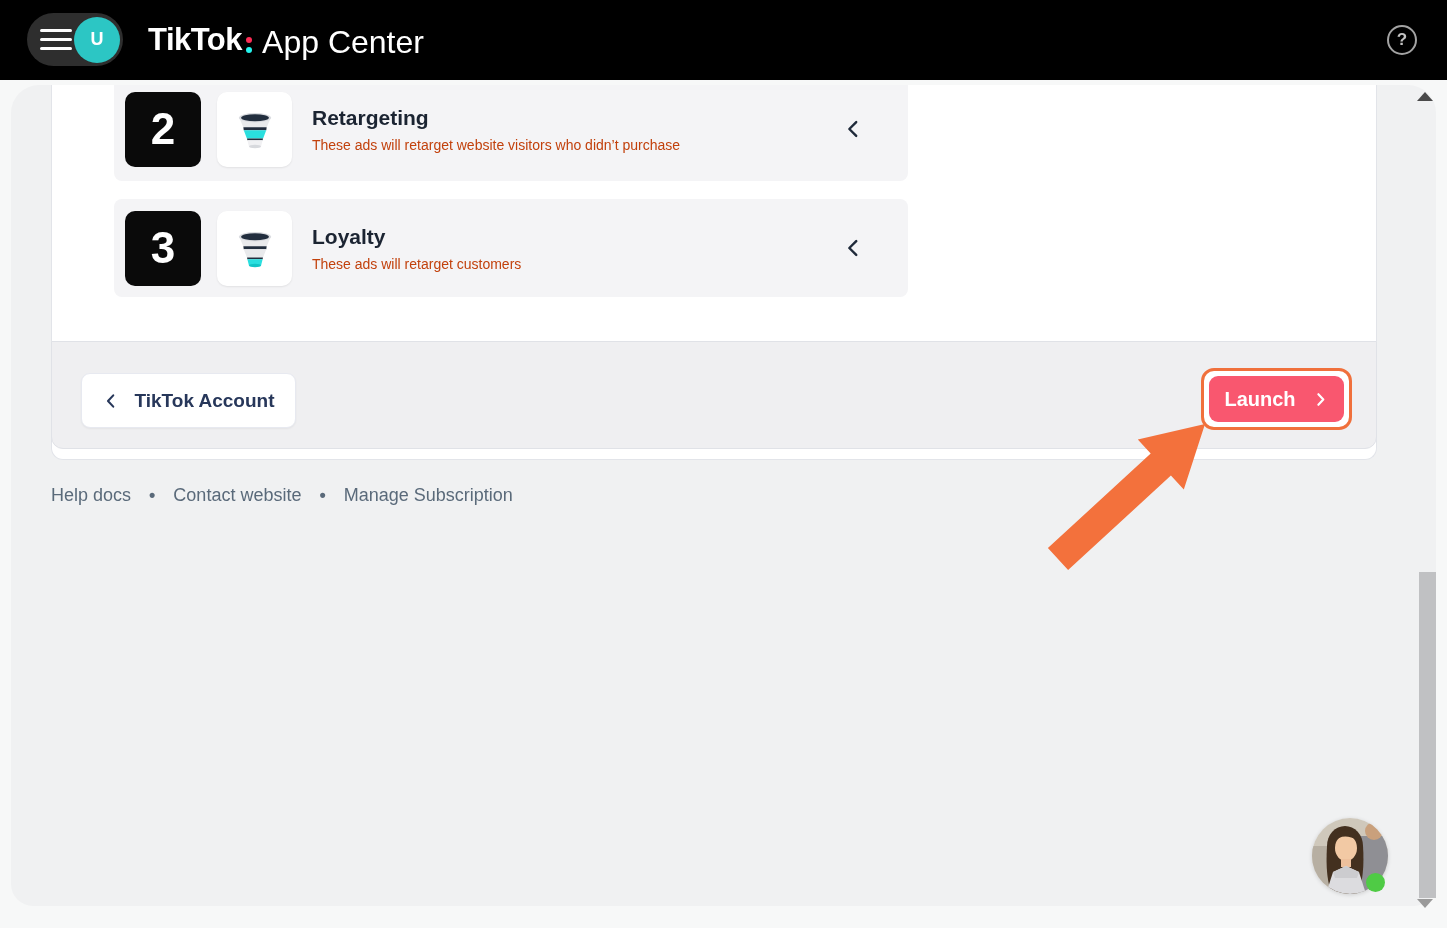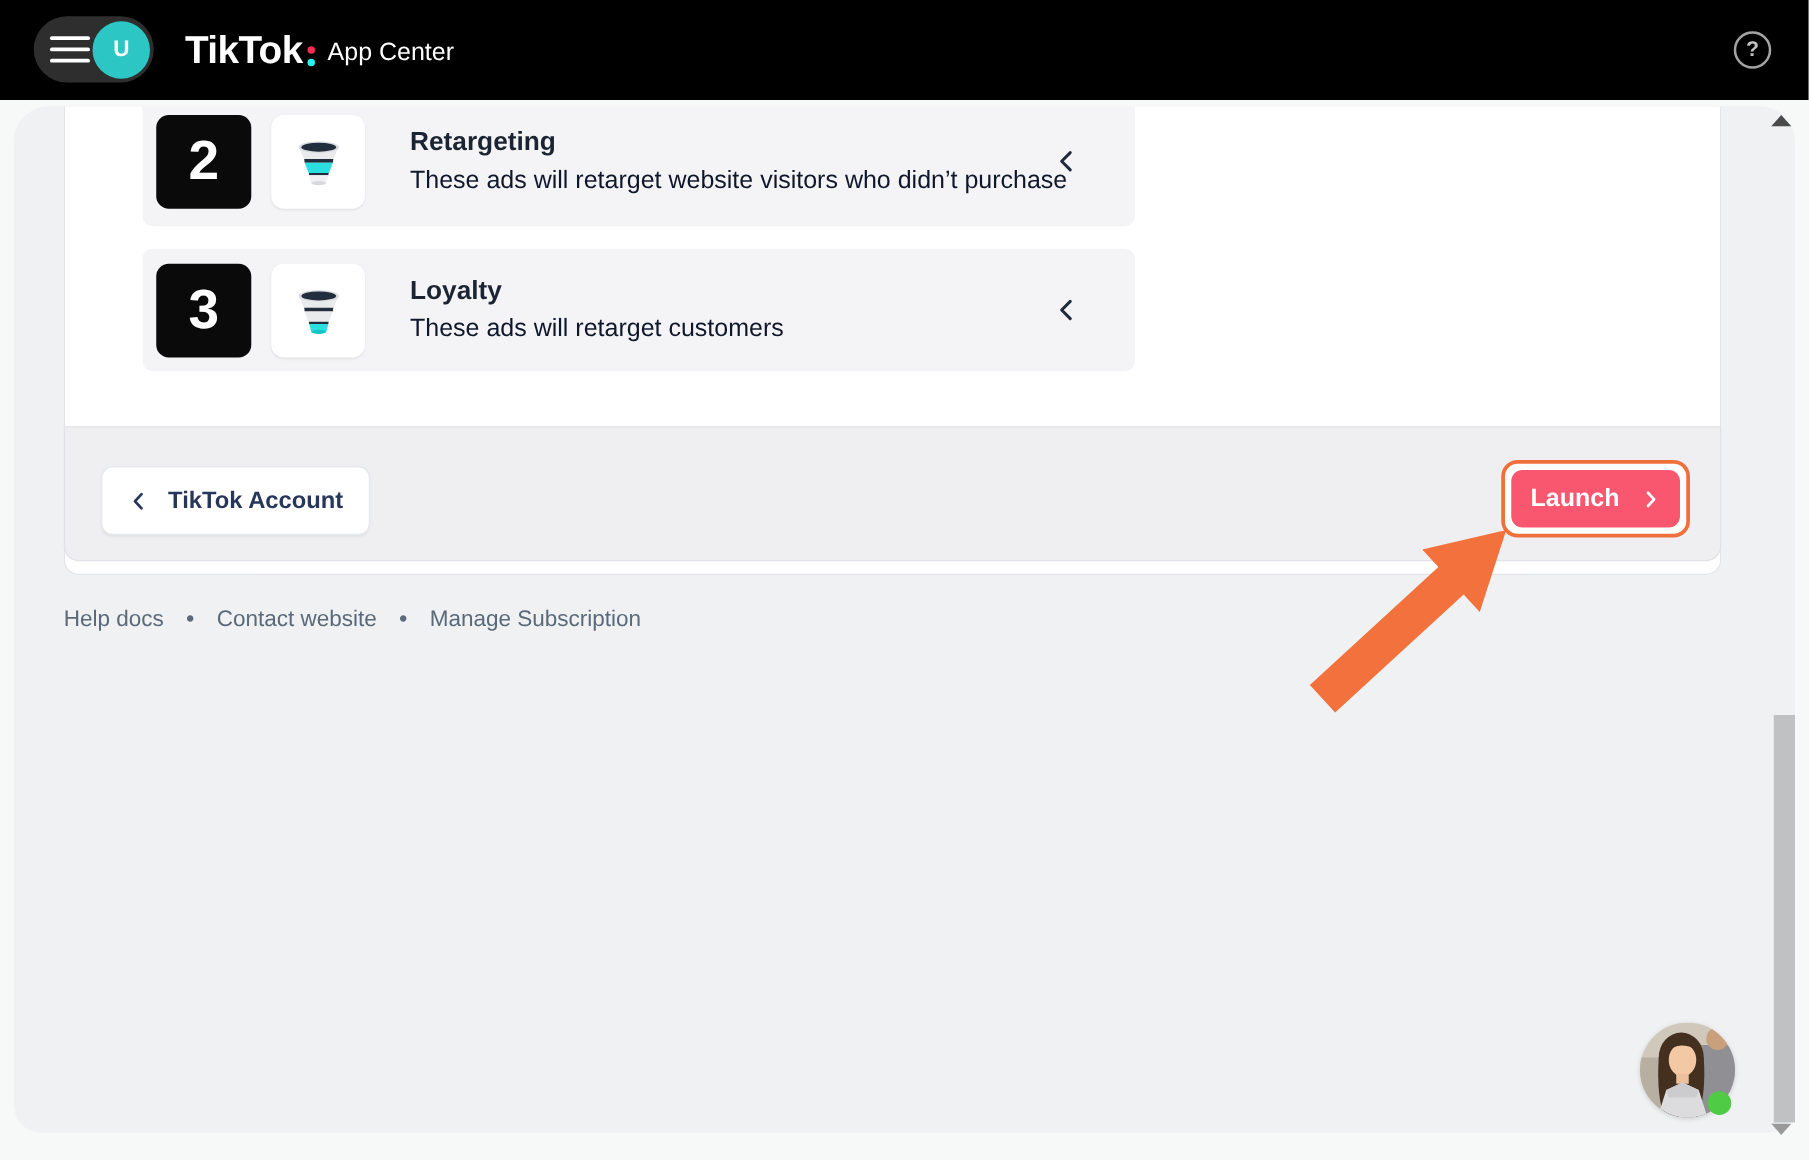--- a/index.html
+++ b/index.html
@@ -12,37 +12,37 @@
   .menu-pill { position:absolute; left:27px; top:13px; width:96px; height:53px; background:#2e2e2e; border-radius:27px; cursor:pointer; }
   .hamburger { position:absolute; left:13px; top:16px; width:32px; height:21px; display:flex; flex-direction:column; justify-content:space-between; }
   .hamburger div { height:3.2px; background:#fff; border-radius:2px; }
   .pill-avatar { position:absolute; right:3px; top:3.5px; width:46px; height:46px; border-radius:50%; background:#2cc6c4; color:#fff; font-weight:bold; font-size:18px; display:flex; align-items:center; justify-content:center; }
   .brand { position:absolute; left:148px; top:0; height:80px; display:flex; align-items:center; }
   .brand-name { color:#fff; font-size:31px; font-weight:800; letter-spacing:-0.5px; }
   .brand-colon { display:inline-flex; flex-direction:column; gap:4px; margin:10px 6px 0 4px; }
   .brand-colon i { width:6px; height:6px; border-radius:50%; display:block; }
   .brand-colon i.dot-top { background:#fe2c55; }
   .brand-colon i.dot-bot { background:#25f4ee; }
-  .brand-suffix { color:#fff; font-size:20px; font-weight:500; margin-left:4px; margin-top:4px; }
+  .brand-suffix { color:#fff; font-size:32px; font-weight:500; margin-left:4px; margin-top:4px; }
   .help-circle { position:absolute; right:30px; top:25px; width:30px; height:30px; border:2.5px solid #a3a3a3; border-radius:50%; color:#c2c2c2; font-size:17px; font-weight:bold; display:flex; align-items:center; justify-content:center; cursor:pointer; }
 
   
   .canvas { position:absolute; left:11px; top:85px; width:1425px; height:821px; background:#f0f1f2; border-radius:28px 28px 22px 22px; overflow:hidden; }
 
   .card { position:absolute; left:40px; top:0; width:1326px; height:375px; background:#fff; border:1px solid #e2e4e9; border-top:none; border-radius:0 0 12px 12px; }
   .card-body { position:relative; height:256px; overflow:visible; }
 
   .step-row { position:absolute; left:62px; width:794px; background:#f4f4f6; border-radius:8px; display:flex; align-items:center; padding-left:11px; gap:16px; }
   .row-2 { top:-8px; height:104px; }
   .row-3 { top:114px; height:98px; }
   .step-badge { width:76px; height:75px; background:#0a0a0a; border-radius:10px; color:#fff; font-size:44px; font-weight:bold; display:flex; align-items:center; justify-content:center; flex:0 0 auto; }
   .step-tile { width:75px; height:75px; background:#fff; border-radius:10px; box-shadow:0 1px 2px rgba(0,0,0,0.08); display:flex; align-items:center; justify-content:center; flex:0 0 auto; }
-  .step-text { display:flex; flex-direction:column; gap:7px; margin-left:20px; }
+  .step-text { display:flex; flex-direction:column; gap:7px; margin-left:4px; }
   .step-title { font-size:21px; font-weight:bold; color:#1b2432; }
-  .step-desc { font-size:20px; color:#0f172a; }
+  .step-desc { font-size:14px; color:#c2410c; }
   .step-chevron { position:absolute; right:44px; top:50%; transform:translateY(-50%); width:22px; height:22px; cursor:pointer; }
 
   .card-footer { position:absolute; left:-1px; right:-1px; top:256px; height:108px; background:#efeff1; border:1px solid #e0e2e7; border-radius:0 0 12px 12px; }
   .back-button { position:absolute; left:29px; top:31px; width:215px; height:55px; background:#fff; border:1px solid #e7e9f0; border-radius:9px; box-shadow:0 1px 2px rgba(0,0,0,0.05); display:flex; align-items:center; justify-content:center; gap:14px; cursor:pointer; color:#27375a; font-size:19px; font-weight:bold; }
   .launch-ring { position:absolute; left:1149px; top:26px; width:151px; height:62px; border:3.5px solid #f0703c; border-radius:13px; background:#fff; padding:5px; }
   .launch-button { width:100%; height:100%; background:#f9576f; border-radius:9px; display:flex; align-items:center; justify-content:center; gap:16px; cursor:pointer; color:#fff; font-size:20px; font-weight:bold; }
 
   .footer-links { position:absolute; left:40px; top:400px; display:flex; align-items:center; gap:18px; font-size:18px; color:#5a6a7a; }
   .footer-links .link { cursor:pointer; }
   .footer-links .sep { color:#5a6a7a; font-weight:bold; }

